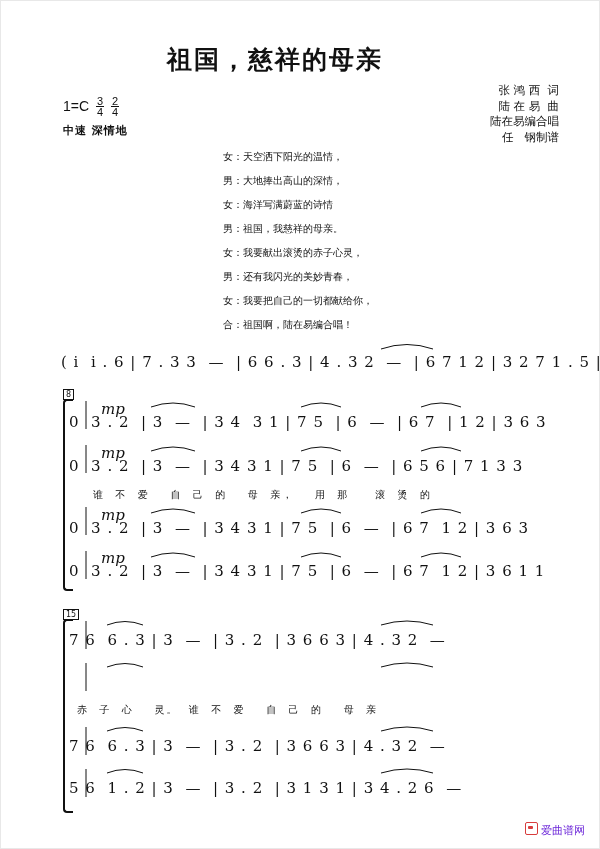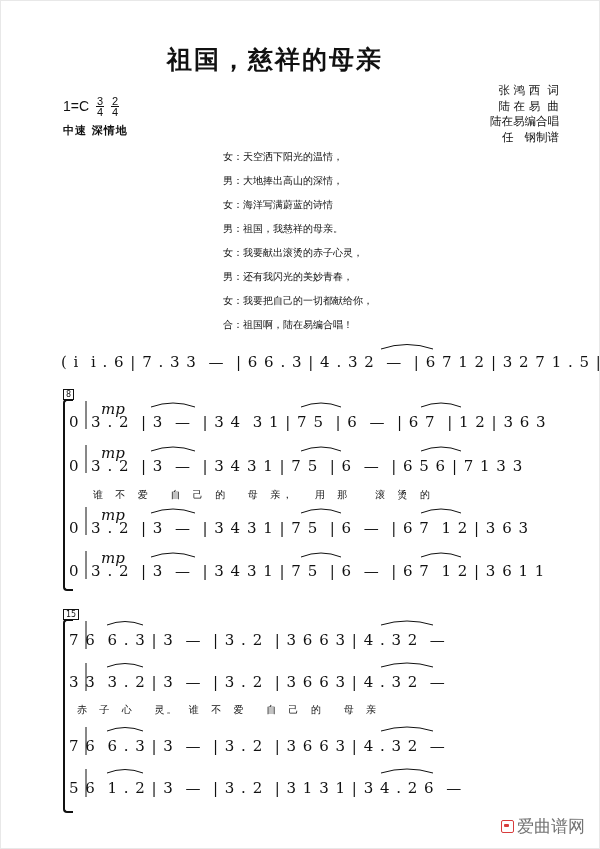--- a/index.html
+++ b/index.html
@@ -92,21 +92,21 @@
   }
   .lyricline{
     position:absolute;
     font-size:10px;
     font-family:"DejaVu Serif","Liberation Serif",serif;
     white-space:pre;
     letter-spacing:0px;
   }
   .watermark{
     position:absolute;right:14px;bottom:10px;
-    font-size:17px;color:#737373;
+    font-size:11px;color:#6d28d9;
     font-family:"DejaVu Serif","Liberation Serif",serif;
   }
   .wm-box{
     display:inline-block;width:11px;height:11px;
     border:1px solid #d83c3c;border-radius:2px;
     margin-right:3px;vertical-align:-1px;
     position:relative;
   }
   .wm-box::after{
     content:"";position:absolute;left:2px;top:3px;
@@ -169,21 +169,20 @@
   <div class="notation" style="top:518px;left:68px;letter-spacing:1px;">0  3 . 2  | 3  —  | 3 4 3 1 | 7 5  | 6  —  | 6 7  1 2 | 3 6 3</div>
 
   <div class="mp" style="position:absolute;top:548px;left:100px;">mp</div>
   <div class="notation" style="top:561px;left:68px;letter-spacing:1px;">0  3 . 2  | 3  —  | 3 4 3 1 | 7 5  | 6  —  | 6 7  1 2 | 3 6 1 1</div>
 
   <div class="measure-num" style="top:608px;left:62px;">15</div>
   <div class="brace" style="top:618px;left:62px;height:190px;"></div>
 
   <div class="notation" style="top:630px;left:68px;letter-spacing:1px;">7 6  6 . 3 | 3  —  | 3 . 2  | 3 6 6 3 | 4 . 3 2  —</div>
 
-  <div class="notation" style="top:672px;left:68px;letter-spacing:1px;">3 3  3 . 2 | 3  —  | 3 . 2  | 3 6 6 3 | 4 . 3 2  —</div>
 
   <div class="lyricline" style="top:702px;left:76px;letter-spacing:2px;">赤  子  心    灵。  谁  不  爱    自  己  的    母  亲</div>
 
   <div class="notation" style="top:736px;left:68px;letter-spacing:1px;">7 6  6 . 3 | 3  —  | 3 . 2  | 3 6 6 3 | 4 . 3 2  —</div>
 
   <div class="notation" style="top:778px;left:68px;letter-spacing:1px;">5 6  1 . 2 | 3  —  | 3 . 2  | 3 1 3 1 | 3 4 . 2 6  —</div>
 
   <svg class="music" width="600" height="849">
 
     <g stroke="#111" stroke-width="1">

